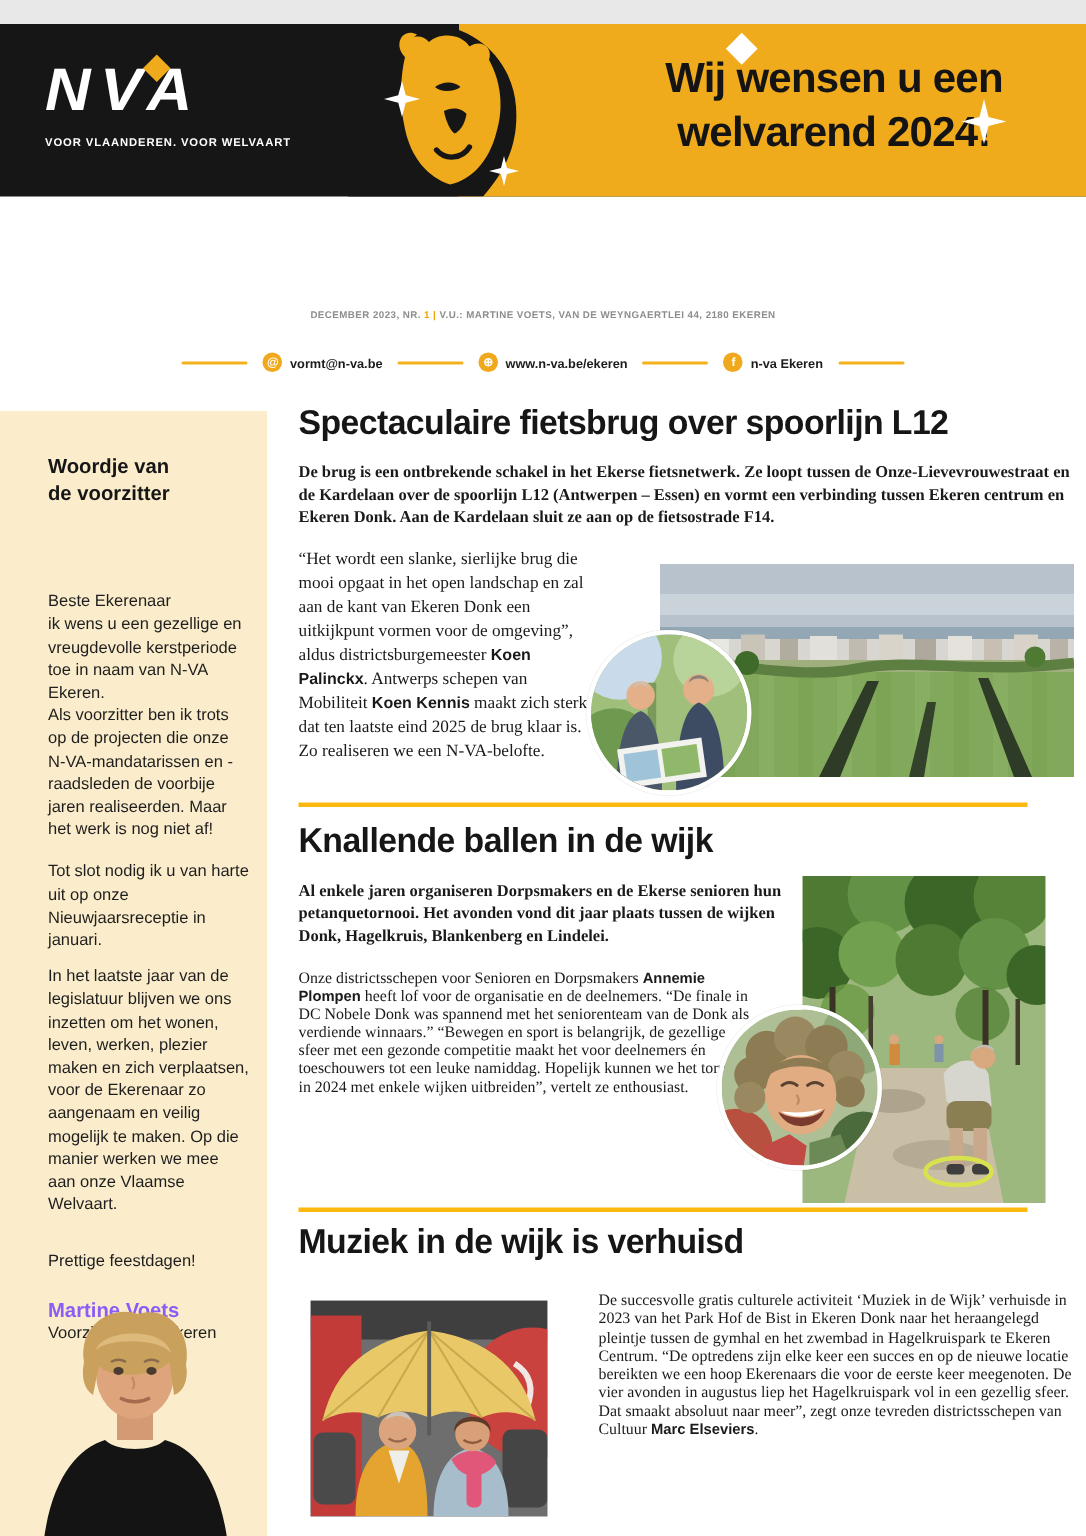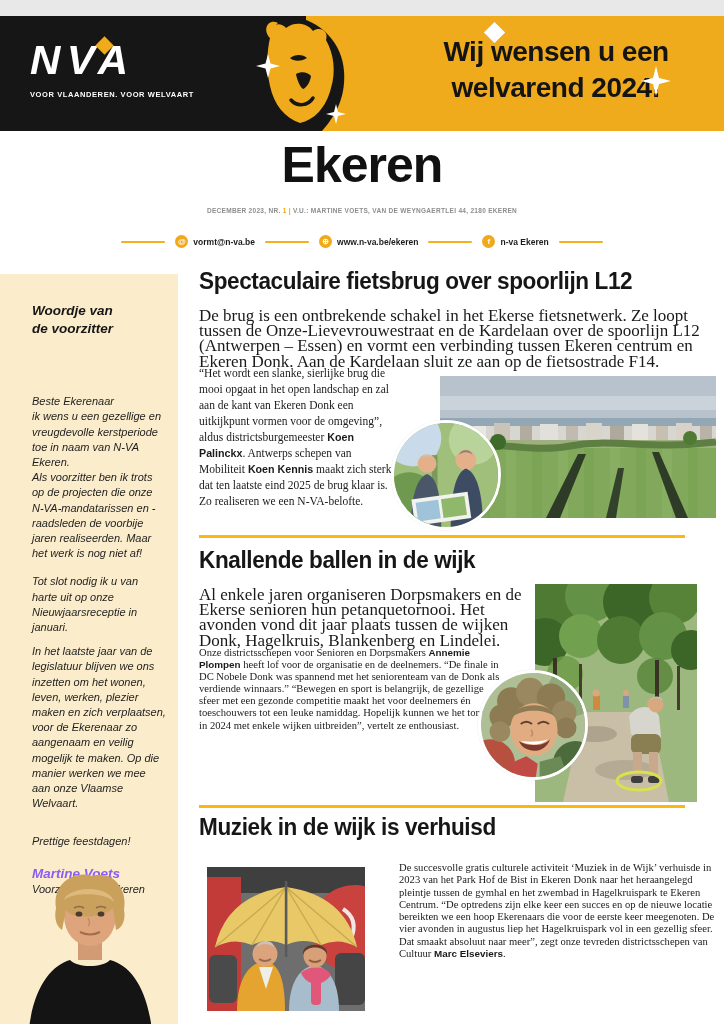--- a/index.html
+++ b/index.html
@@ -29,34 +29,34 @@
     font-size:6.5px; letter-spacing:0.3px; color:#8d8d8d; font-weight:600; }
   .issue-line .num { color:#F0A500; }
   .contact-row { position:absolute; left:0; top:219px; width:724px; display:flex; justify-content:center; align-items:center; gap:10px; }
   .contact-dash { width:44px; height:2px; background:#F3B11C; border-radius:2px; }
   .contact-item { display:flex; align-items:center; gap:5px; cursor:pointer; }
   .contact-ico { width:13px; height:13px; border-radius:50%; background:#F0A81C; color:#fff;
     font-size:8px; font-weight:700; display:flex; align-items:center; justify-content:center; }
   .contact-label { font-size:8.5px; font-weight:600; color:#1c1c1c; }
   
   .sidebar { position:absolute; left:0; top:258px; width:178px; height:766px; background:#FBEDCB; }
-  .sidebar-inner { padding:28px 12px 0 32px;font-style:italic; }
+  .sidebar-inner { padding:28px 12px 0 32px; }
   .sidebar-heading { font-size:13.5px; font-weight:700; color:#161616; line-height:1.3; white-space:pre-line; }
   .sidebar p.sp { font-size:11px; line-height:15.2px; color:#1e1e1e; white-space:pre-line; }
   .sp1 { margin-top:57px; }
   .sp2 { margin-top:9px; }
   .sp3 { margin-top:13px; }
   .sp4 { margin-top:23px; }
   .sig-name { margin-top:16px; font-size:13.5px; font-weight:700; color:#8b5cf6; }
   .sig-role { font-size:11px; color:#1e1e1e; margin-top:2px; }
   .portrait { position:absolute; left:6px; bottom:0; width:166px; height:172px; }
   
   .a-title { position:absolute; font-size:23px; font-weight:700; color:#161616; letter-spacing:-0.4px; transform:scaleX(0.98); transform-origin:left; }
   .serif { font-family:"Liberation Serif", serif; color:#1a1a1a; }
-  .intro { position:absolute; font-weight:400; font-size:17px; line-height:15.2px; }
+  .intro { position:absolute; font-weight:700; font-size:11px; line-height:15.2px; }
   .bodytxt { position:absolute; font-size:11px; }
   .nm { font-family:"Liberation Sans", sans-serif; font-weight:700; font-size:0.93em; }
   .divider { position:absolute; height:3px; background:#FBB80F; }
   .photo { position:absolute; overflow:hidden; }
   .inset { position:absolute; border-radius:50%; overflow:hidden; border:3px solid #fff; box-shadow:0 0 0 0.5px rgba(0,0,0,0.08); }
   .photo svg, .inset svg, .portrait svg, .lion svg { display:block; width:100%; height:100%; }
   
   .bridge { background:#82A95B; }
 </style>
 </head>
@@ -85,21 +85,20 @@
     <div class="logo-letters">NVA</div>
     <div class="logo-diamond"></div>
     <div class="logo-tagline">VOOR VLAANDEREN. VOOR WELVAART</div>
   </div>
 
   <div class="greeting">Wij wensen u een
 welvarend 2024!</div>
   <div class="sparkle-diamond"></div>
   <div class="sparkle-star"></div>
 
-  <div class="masthead-title">Ekeren</div>
   <div class="issue-line">
     <span>DECEMBER 2023, NR. </span><span class="num">1 | </span><span>V.U.: MARTINE VOETS, VAN DE WEYNGAERTLEI 44, 2180 EKEREN</span>
   </div>
 
   <div class="contact-row">
     <div class="contact-dash"></div>
     <div class="contact-item">
       <span class="contact-ico">@</span>
       <span class="contact-label">vormt@n-va.be</span>
     </div>

